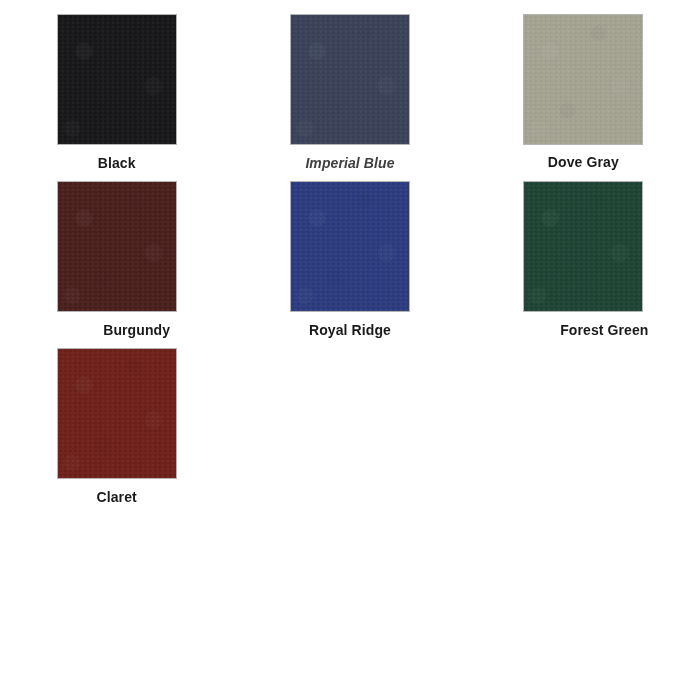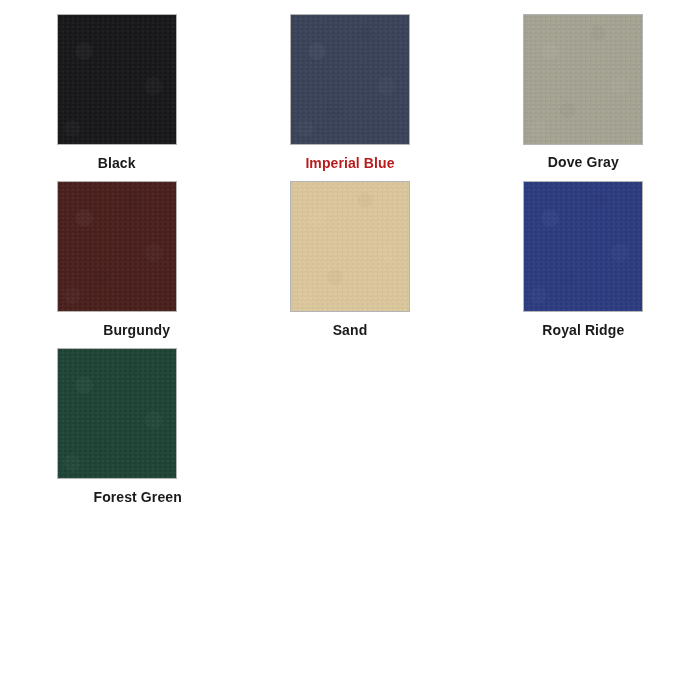--- a/index.html
+++ b/index.html
@@ -97,45 +97,45 @@
     <div class="swatch-cell">
       <div class="swatch-chip" style="background-color: rgb(23, 23, 26); border-color: rgb(180, 180, 180);">
         <div class="grain"></div>
       </div>
       <div class="swatch-label" style="color: rgb(26, 26, 26);">Black</div>
     </div>
     <div class="swatch-cell">
       <div class="swatch-chip" style="background-color: rgb(58, 66, 89); border-color: rgb(180, 180, 180);">
         <div class="grain"></div>
       </div>
-      <div class="swatch-label" style="color: #b91c1c;">Imperial Blue</div>
+      <div class="swatch-label" style="color: #404040; font-style: italic;">Imperial Blue</div>
     </div>
     <div class="swatch-cell">
       <div class="swatch-chip" style="background-color: rgb(165, 164, 147); border-color: rgb(180, 180, 180);">
         <div class="grain"></div>
       </div>
       <div class="swatch-label" style="color: rgb(26, 26, 26); margin-top: 10px;">Dove Gray</div>
     </div>
     <div class="swatch-cell">
       <div class="swatch-chip" style="background-color: rgb(74, 31, 28); border-color: rgb(180, 180, 180);">
         <div class="grain"></div>
       </div>
       <div class="swatch-label" style="color: rgb(26, 26, 26); margin-left: 40px;">Burgundy</div>
     </div>
     <div class="swatch-cell">
-      <div class="swatch-chip" style="background-color: rgb(220, 199, 157); border-color: rgb(180, 180, 180);">
-        <div class="grain"></div>
-      </div>
-      <div class="swatch-label" style="color: rgb(26, 26, 26);">Sand</div>
-    </div>
-    <div class="swatch-cell">
       <div class="swatch-chip" style="background-color: rgb(43, 59, 126); border-color: rgb(180, 180, 180);">
         <div class="grain"></div>
       </div>
       <div class="swatch-label" style="color: rgb(26, 26, 26);">Royal Ridge</div>
     </div>
     <div class="swatch-cell">
       <div class="swatch-chip" style="background-color: rgb(30, 68, 52); border-color: rgb(180, 180, 180);">
         <div class="grain"></div>
       </div>
       <div class="swatch-label" style="color: rgb(26, 26, 26); margin-left: 42px;">Forest Green</div>
     </div>
+    <div class="swatch-cell">
+      <div class="swatch-chip" style="background-color: rgb(110, 32, 25); border-color: rgb(180, 180, 180);">
+        <div class="grain"></div>
+      </div>
+      <div class="swatch-label" style="color: rgb(26, 26, 26);">Claret</div>
+    </div>
   </div>
 
 </body></html>

